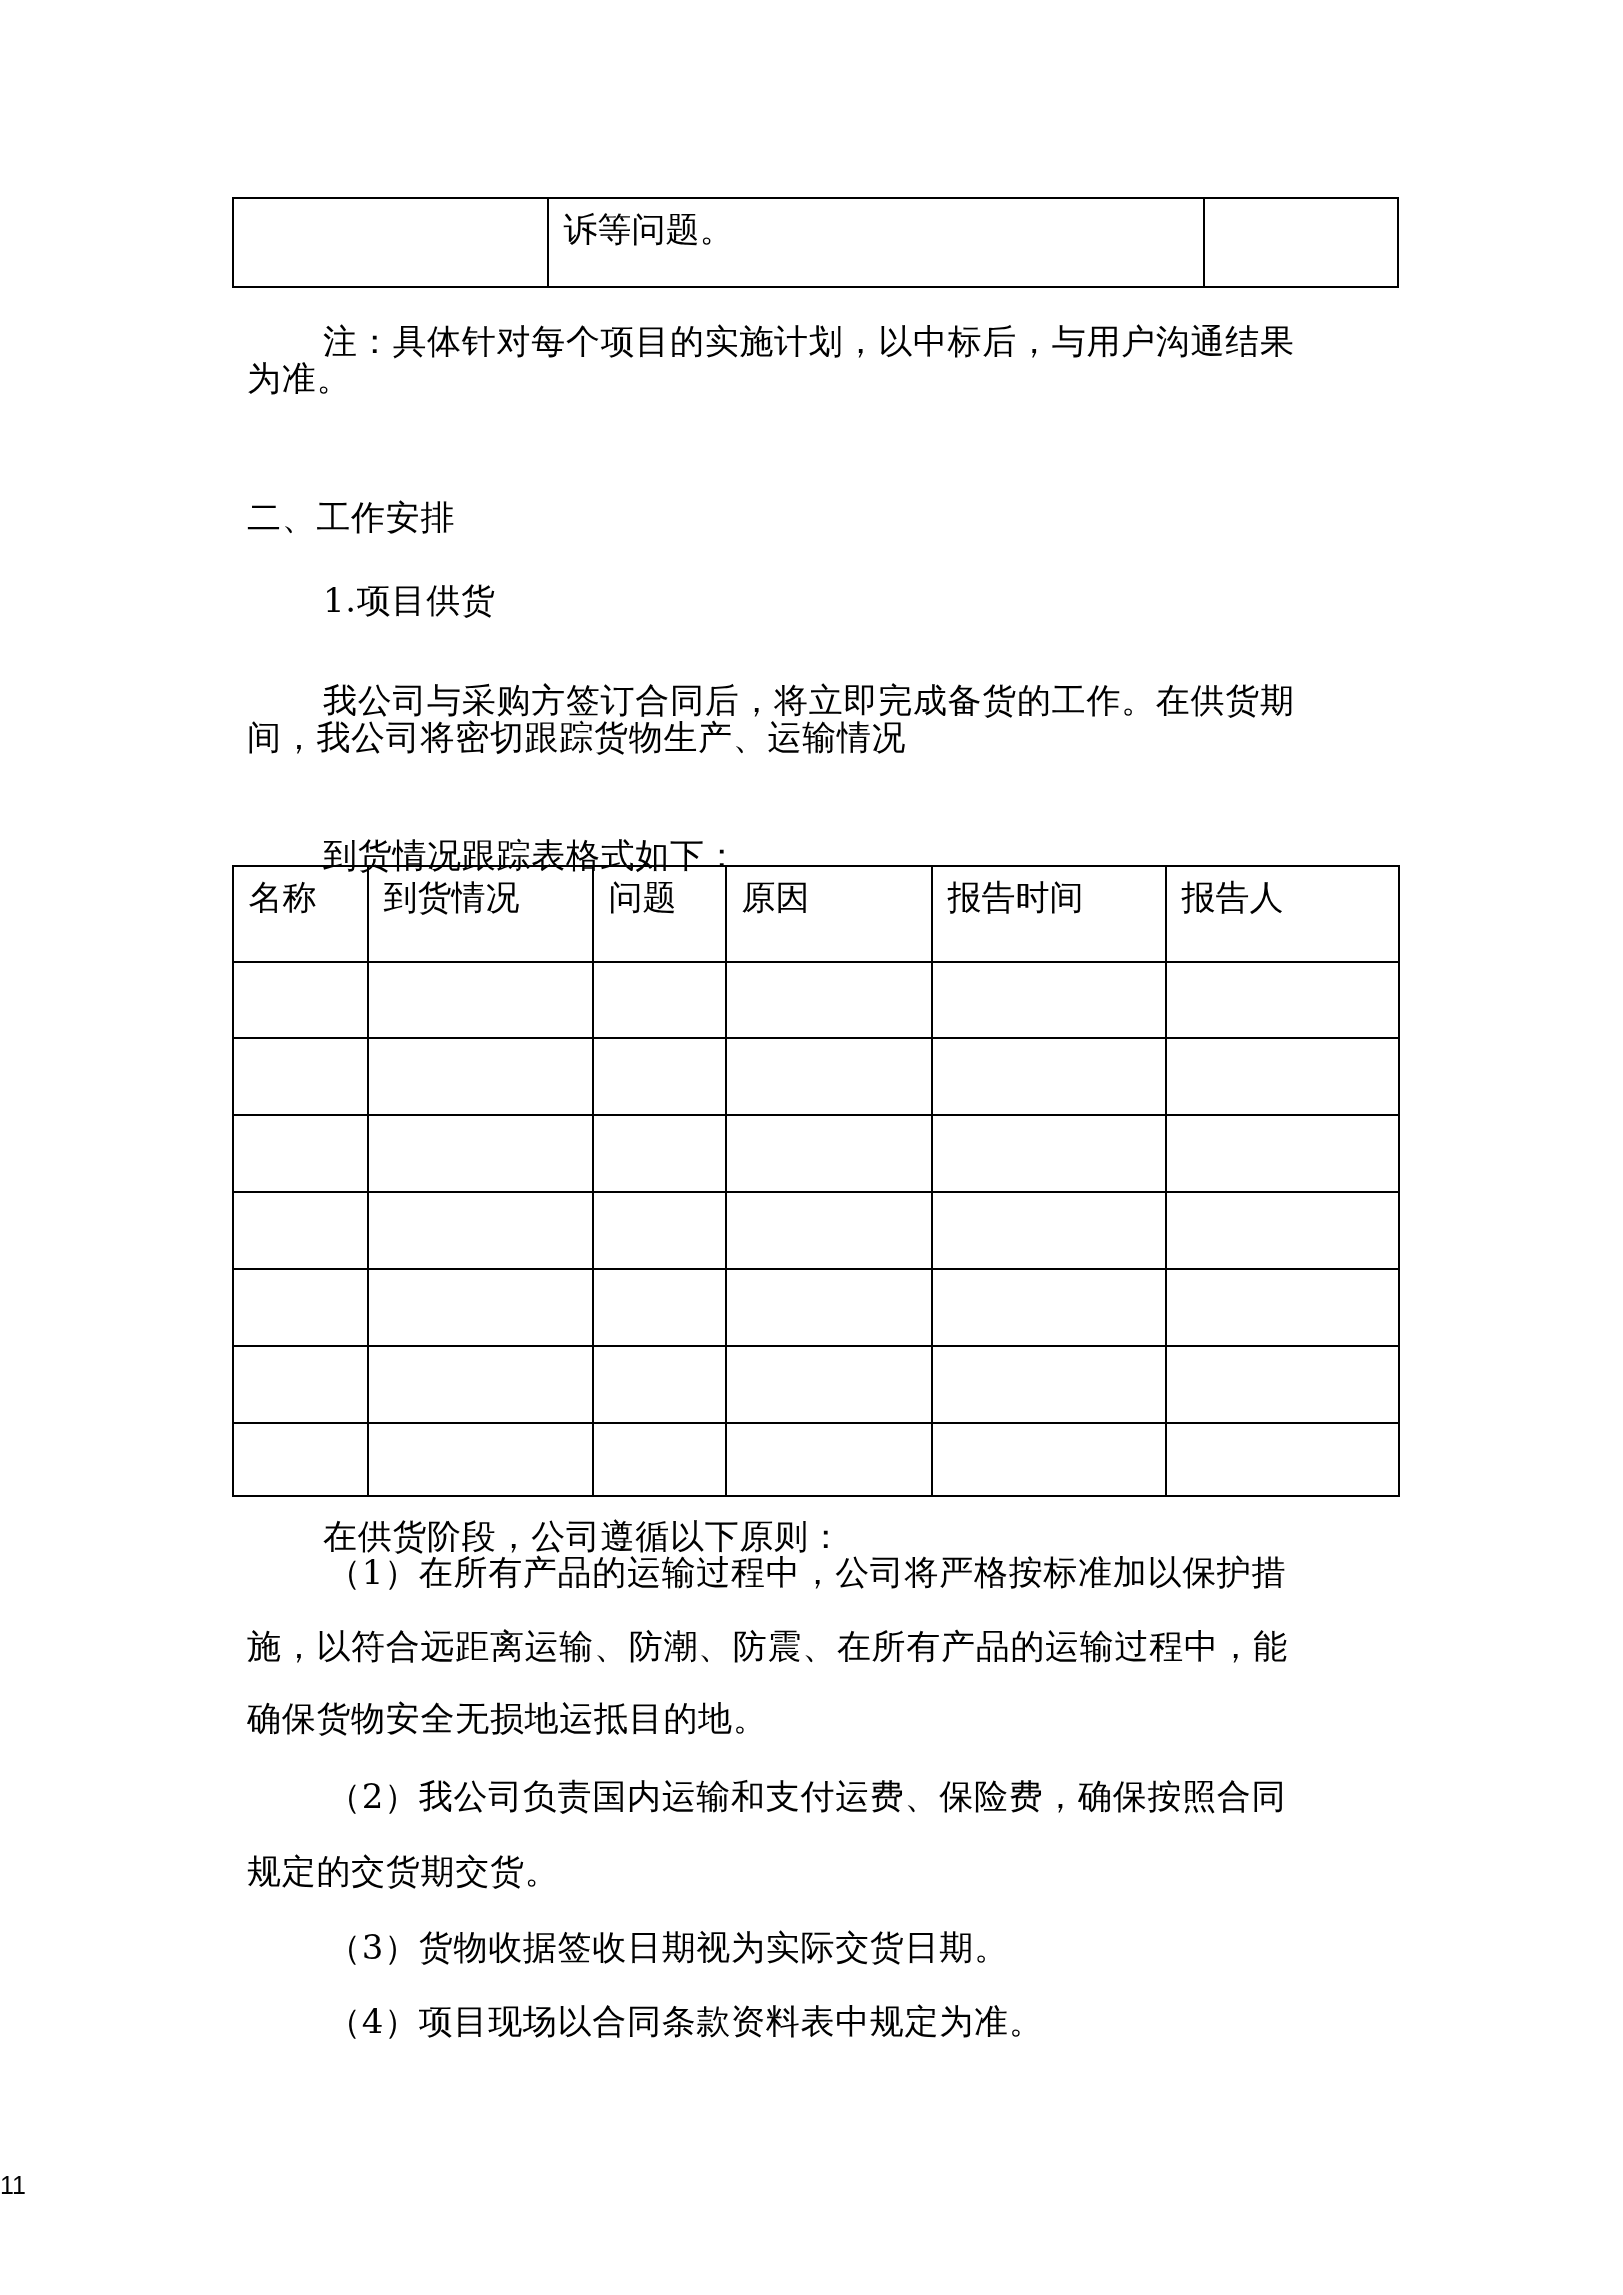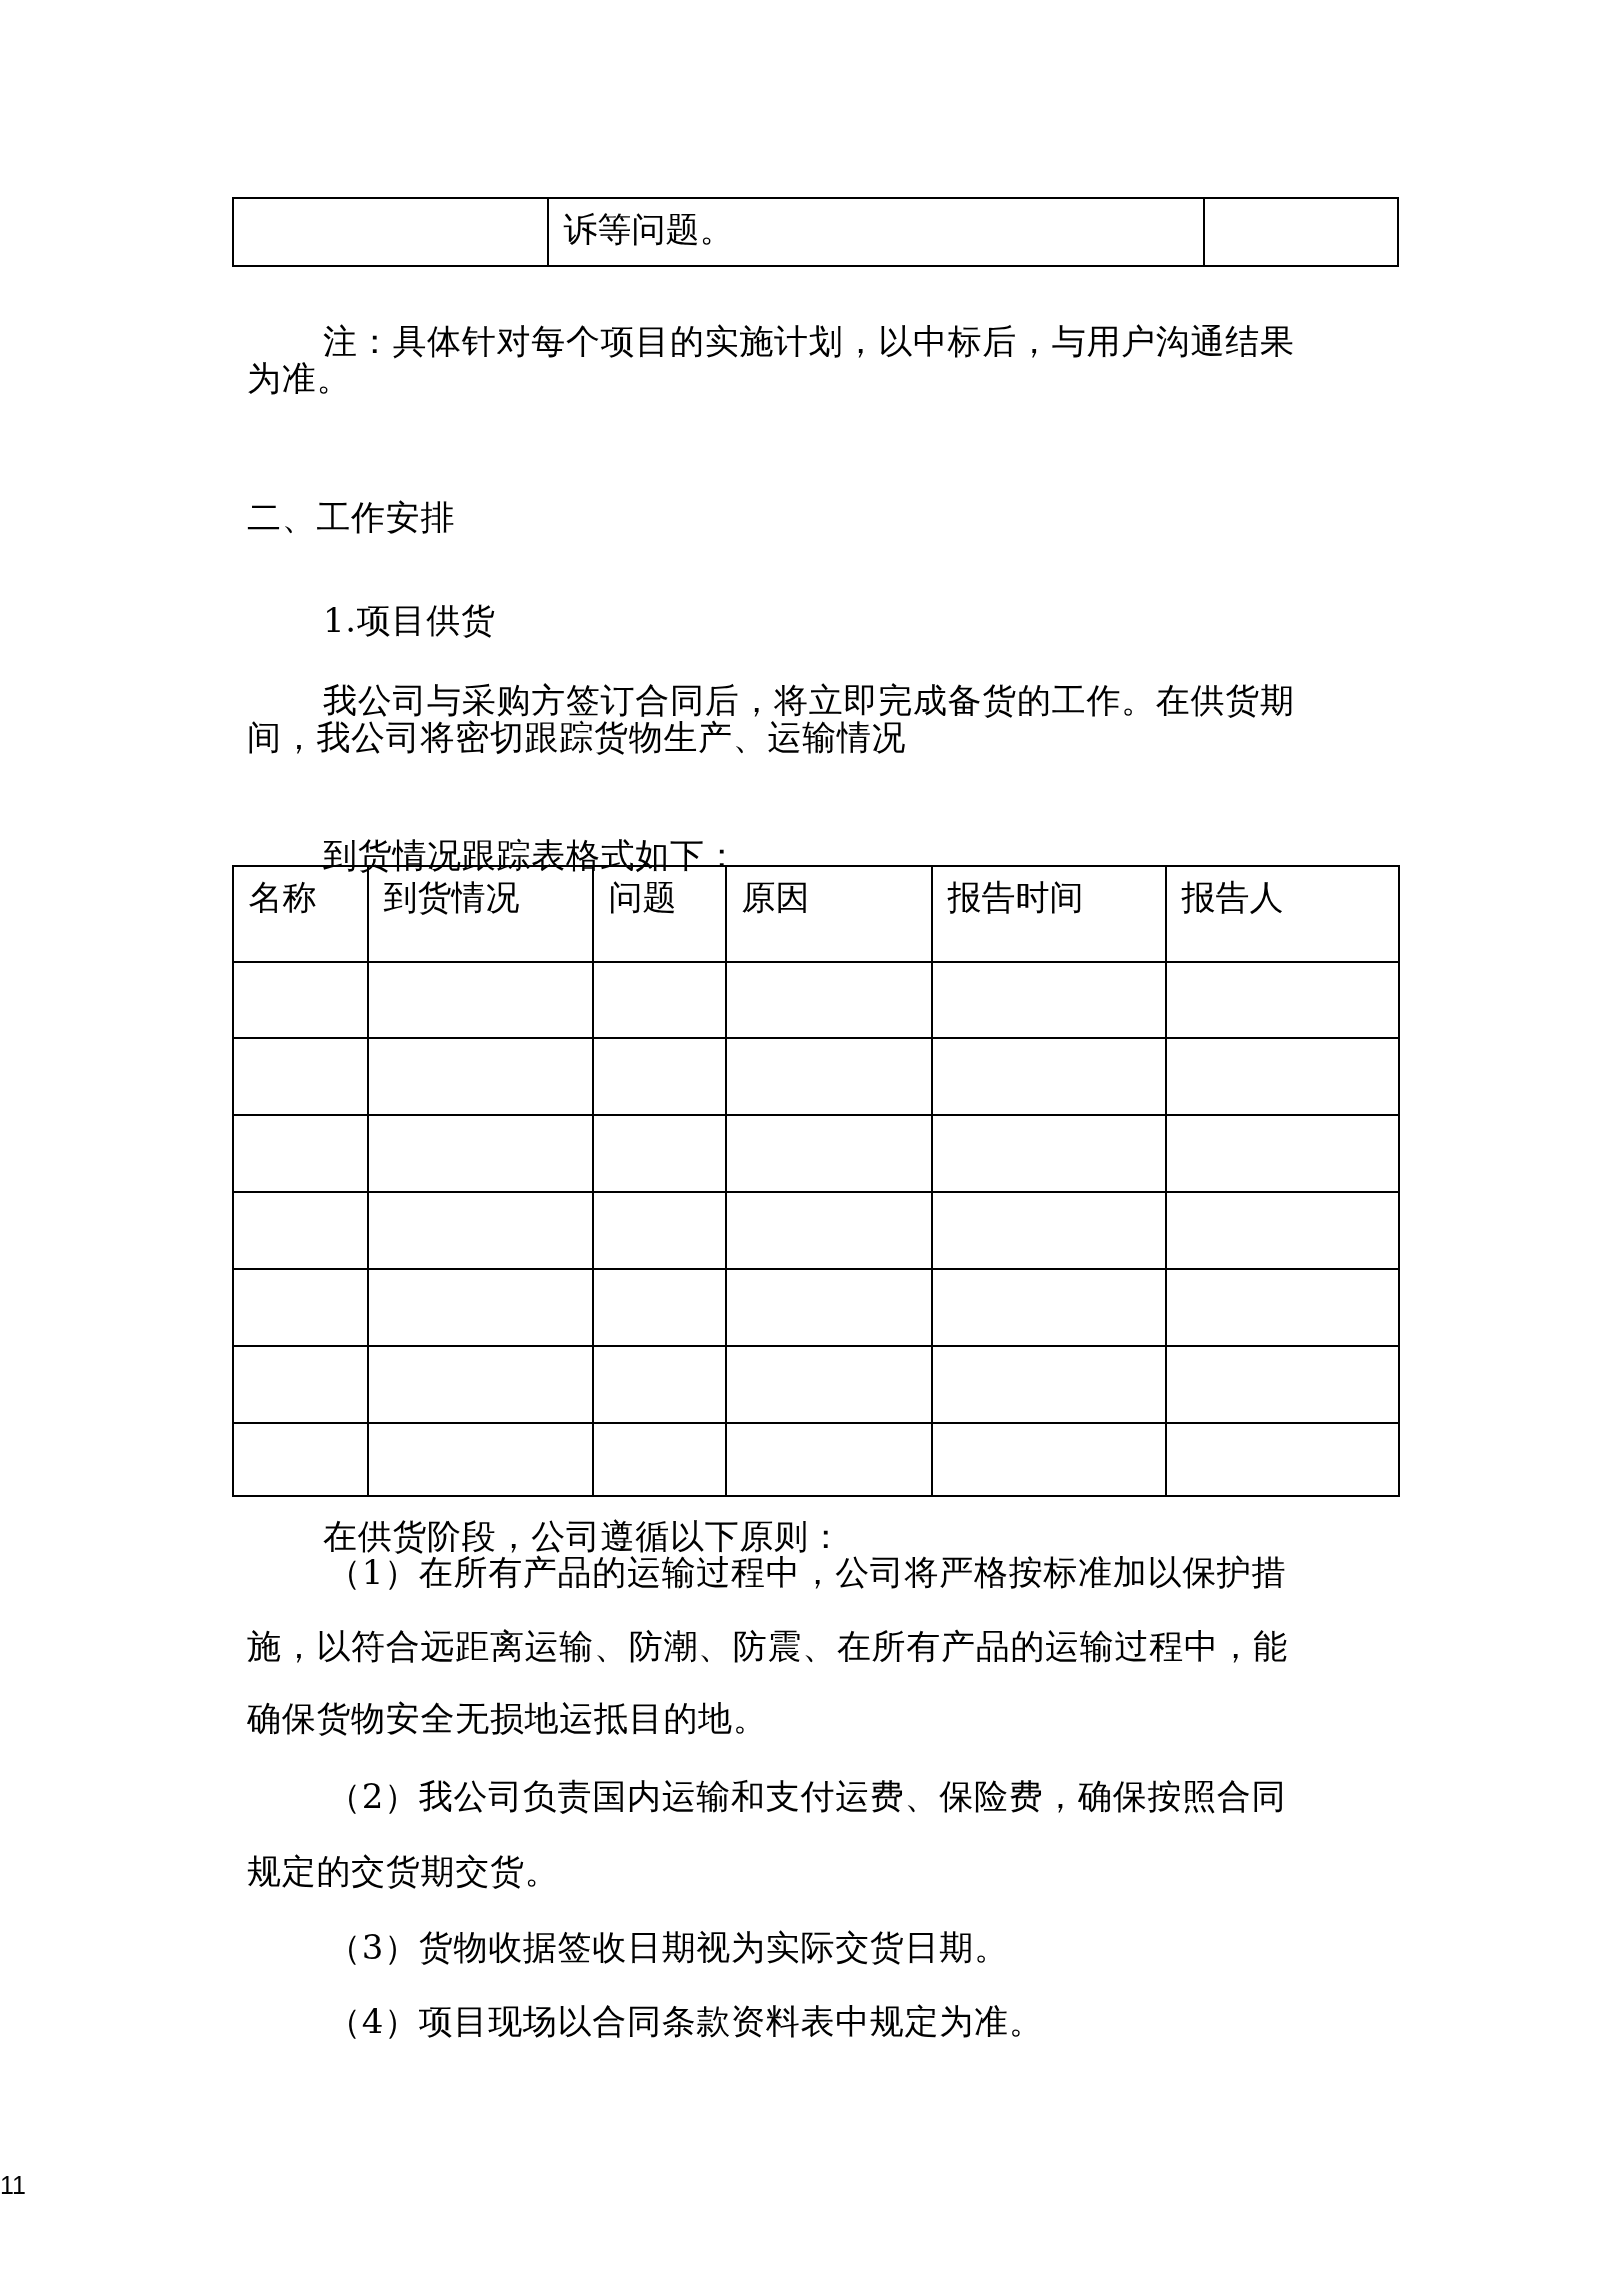--- a/index.html
+++ b/index.html
@@ -16,39 +16,39 @@
 </head>
 <body>
 
 <table style="left:232px; top:197px; width:1166px;">
   <colgroup>
       <col style="width:315px">
       <col style="width:656px">
       <col style="width:194px">
     </colgroup>
   <tbody>
-      <tr style="height:68px">
+      <tr style="height:89px">
     <td>
           <span class="cell-text"></span>
         </td>
     <td>
           <span class="cell-text">诉等问题。</span>
         </td>
     <td>
           <span class="cell-text"></span>
         </td>
   </tr>
 </tbody>
   </table>
 
 <div class="line indent" style="top:286px">注：具体针对每个项目的实施计划，以中标后，与用户沟通结果</div>
 <div class="line" style="top:359px">为准。</div>
 
 <div class="line" style="top:498px">二、工作安排</div>
-<div class="line indent" style="top:565px">1.项目供货</div>
+<div class="line indent" style="top:545px">1.项目供货</div>
 <div class="line indent" style="top:645px">我公司与采购方签订合同后，将立即完成备货的工作。在供货期</div>
 <div class="line" style="top:718px">间，我公司将密切跟踪货物生产、运输情况</div>
 <div class="line indent" style="top:800px">到货情况跟踪表格式如下：</div>
 
 <table style="left:232px; top:865px; width:1166px;">
   <colgroup>
     <col style="width:135px">
       <col style="width:225px">
       <col style="width:133px">
     <col style="width:206px">

